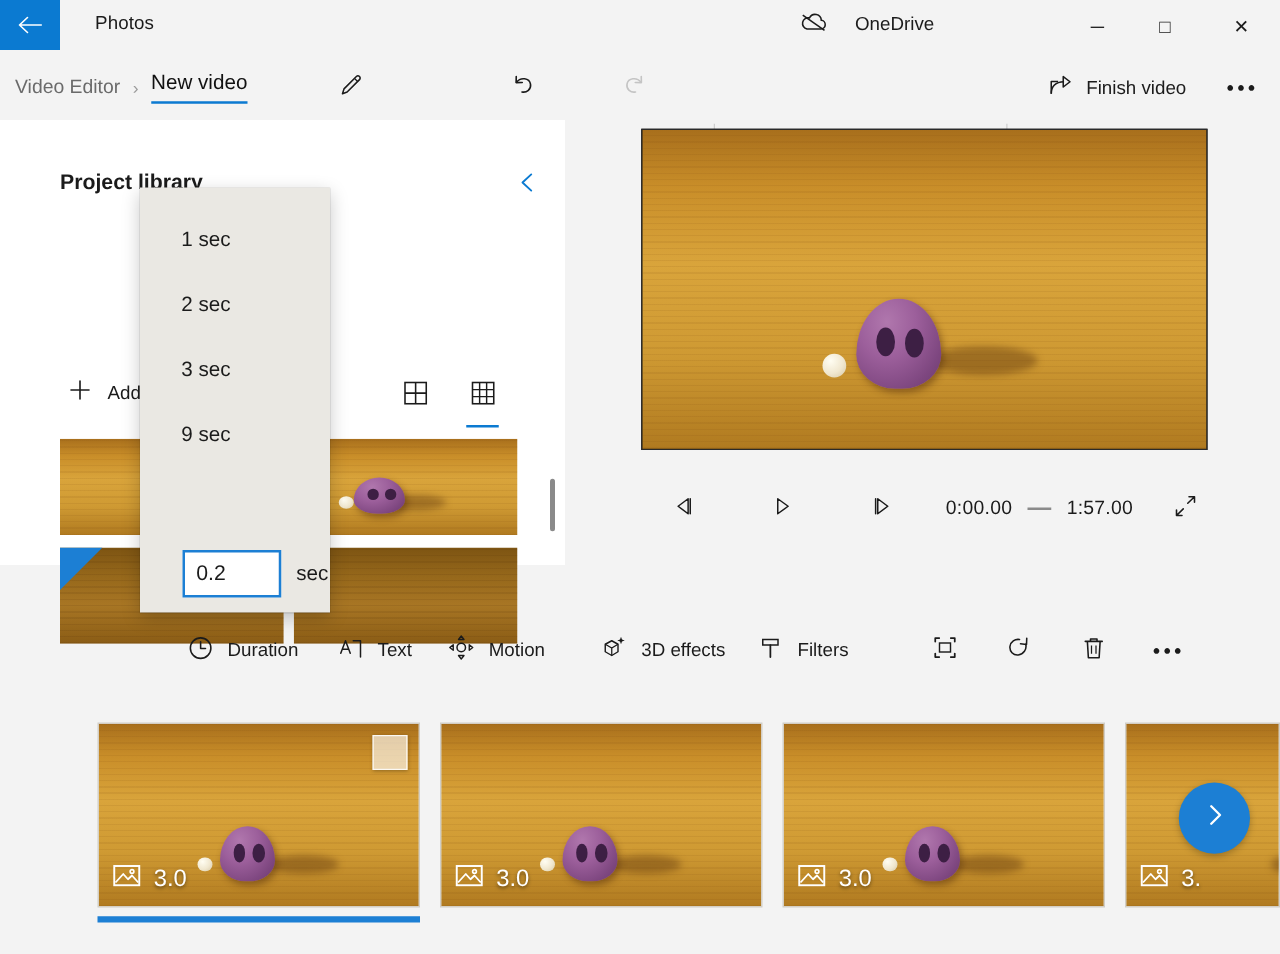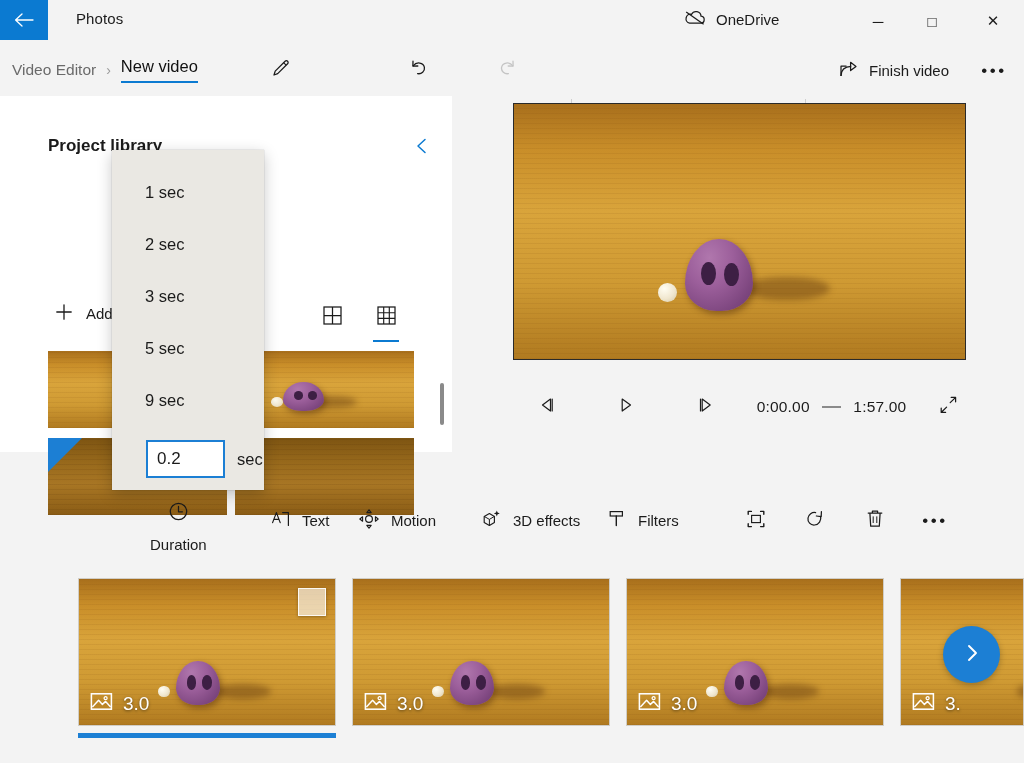--- a/index.html
+++ b/index.html
@@ -21,22 +21,22 @@
     position: absolute; left: 0; top: 0; width: 48px; height: 40px;
     background: #0b7ad1; display: flex; align-items: center; justify-content: center;
     cursor: pointer;
   }
   .back-btn svg { display: block; }
   .app-title {
     position: absolute; left: 76px; top: 10px;
     font-size: 15px; color: #1b1b1b; letter-spacing: .1px;
   }
   .onedrive {
-    position: absolute; left: 683px; top: 9px;
-    display: flex; align-items: center; gap: 9px;
+    position: absolute; left: 639px; top: 9px;
+    display: flex; align-items: center; gap: 21px;
     font-size: 15px; color: #1b1b1b;
   }
   .win-btn {
     position: absolute; top: 0; height: 42px; width: 46px;
     display: flex; align-items: center; justify-content: center;
     color: #1b1b1b; font-size: 15px; cursor: pointer;
   }
   .win-min { right: 123px; }
   .win-max { right: 69px; }
   .win-close { right: 8px; }
@@ -447,21 +447,21 @@
       <span>
         <svg width="21" height="20" viewBox="0 0 21 20" fill="none">
           <path d="M12.2 7.6 L17.4 2.6 M13.2 2.4 H17.6 V6.8" stroke="#1b1b1b" stroke-width="1.25" fill="none" stroke-linecap="round" stroke-linejoin="round"></path>
           <path d="M8.6 12.1 L3.4 17.2 M7.6 17.4 H3.2 V13" stroke="#1b1b1b" stroke-width="1.25" fill="none" stroke-linecap="round" stroke-linejoin="round"></path>
         </svg>
       </span>
     </div>
   </div>
 
   <div class="edit-toolbar">
-    <div class="et-item" style="left:140px;flex-direction:column;">
+    <div class="et-item" style="left:140px;">
       <span>
         <svg width="21" height="21" viewBox="0 0 21 21" fill="none">
           <circle cx="10.5" cy="10.5" r="8.2" stroke="#1b1b1b" stroke-width="1.25" fill="none"></circle>
           <path d="M10.5 5.4 V10.8 H14.4" stroke="#1b1b1b" stroke-width="1.25" fill="none" stroke-linecap="round" stroke-linejoin="round"></path>
         </svg>
       </span>
       <span>Duration</span>
     </div>
 
     <div class="et-item" style="left:260px;">
@@ -632,23 +632,20 @@
     <div class="dm-item" style="margin-top:16px;">
       <span>1 sec</span>
     </div>
     <div class="dm-item">
       <span>2 sec</span>
     </div>
     <div class="dm-item">
       <span>3 sec</span>
     </div>
     <div class="dm-item">
-      <span>5 sec</span>
-    </div>
-    <div class="dm-item">
       <span>9 sec</span>
     </div>
     <div class="dm-custom">
       <input class="dm-input" type="text" value="0.2" style="">
       <span class="dm-unit">sec</span>
     </div>
   </div>
 
 </div>
 

